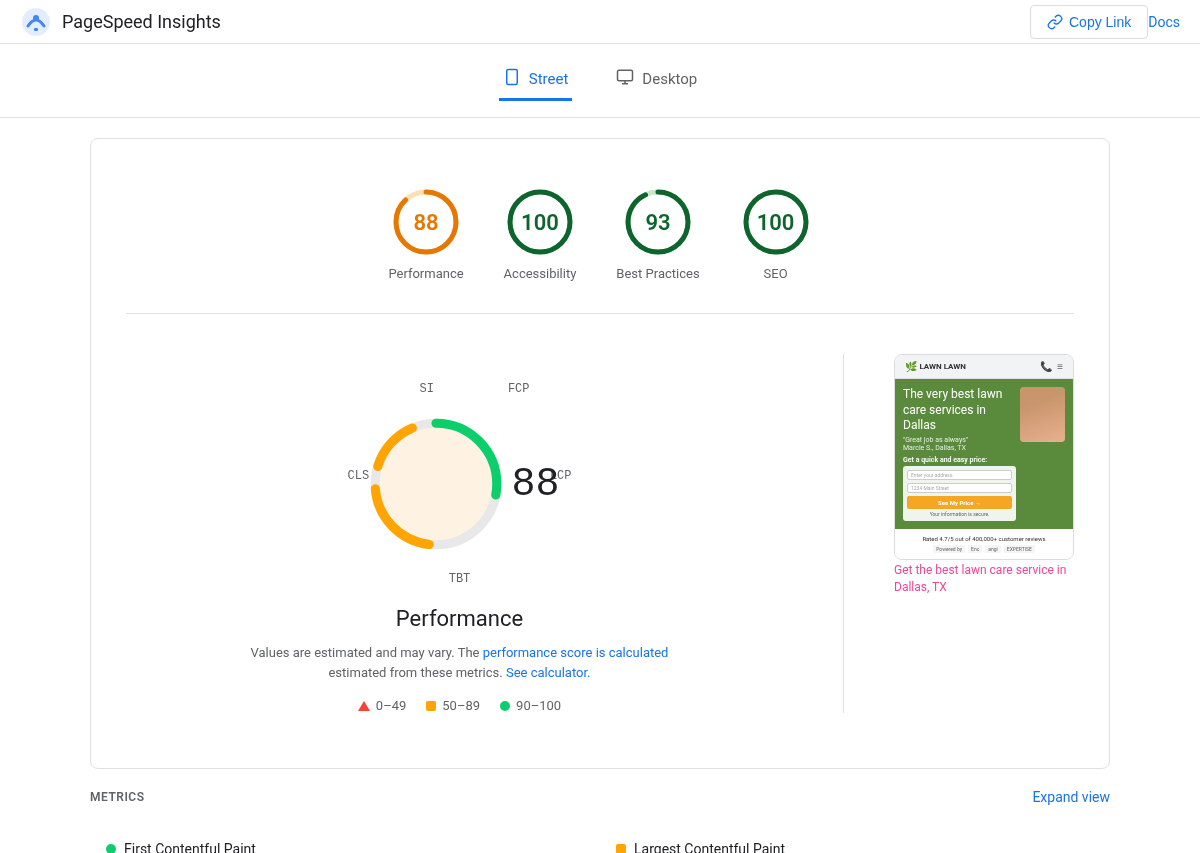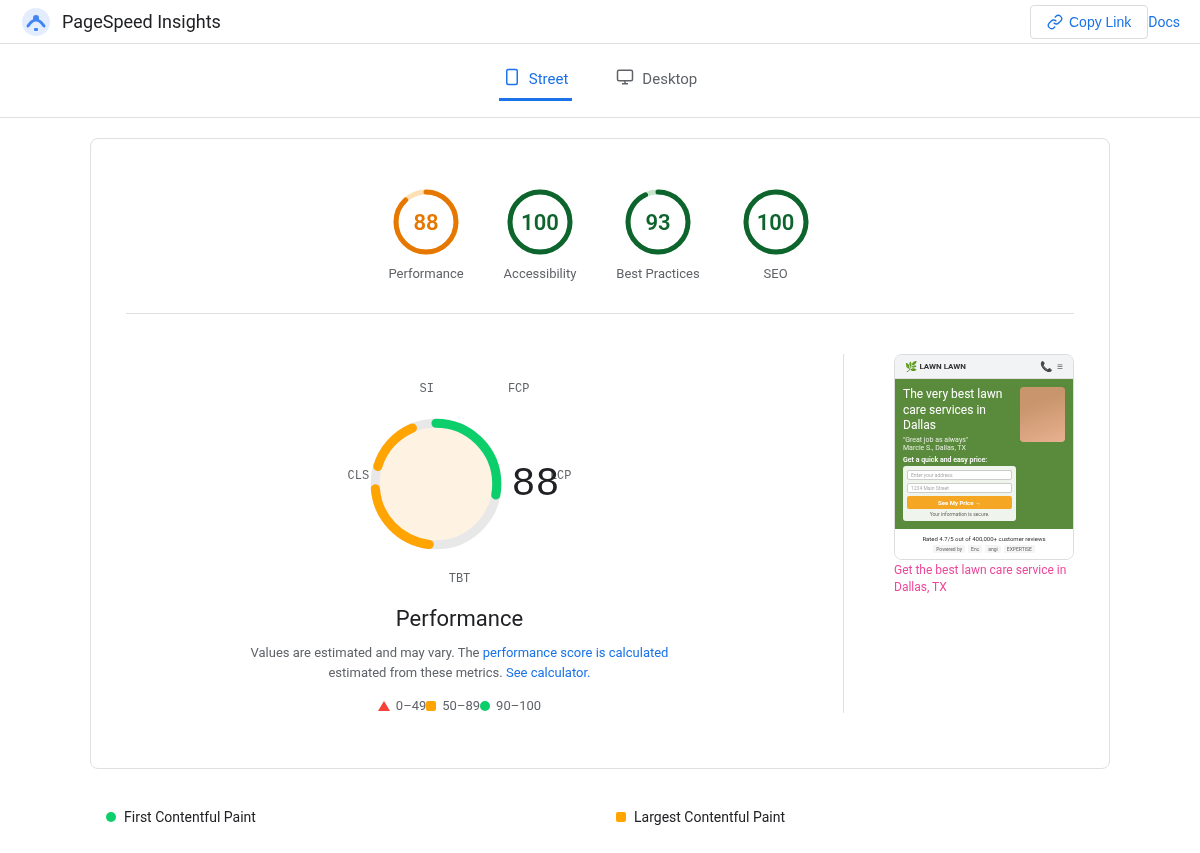--- a/index.html
+++ b/index.html
@@ -191,20 +191,21 @@
       line-height: 1.5;
     }
     .perf-note a {
       color: #1a73e8;
       text-decoration: none;
     }
 
     
     .legend {
       display: flex;
+      gap: 20px;
       margin-top: 16px;
       font-size: 13px;
       color: #5f6368;
       align-items: center;
     }
     .legend-item {
       display: flex;
       align-items: center;
       gap: 6px;
     }
@@ -614,20 +615,24 @@
             </div>
           </div>
         </div>
         <div class="screenshot-caption">Get the best lawn care service in Dallas, TX</div>
       </div>
 
     </div>
   </div>
 
   <div style="margin-top: 20px;">
+    <div class="metrics-header">
+      <span class="metrics-label">METRICS</span>
+      <a class="expand-view">Expand view</a>
+    </div>
 
     <div class="metrics-grid">
 
       <div class="metric-item">
         <div class="metric-name-row">
           <div class="metric-dot dot-green"></div>
           <span class="metric-name">First Contentful Paint</span>
         </div>
 
       </div>

